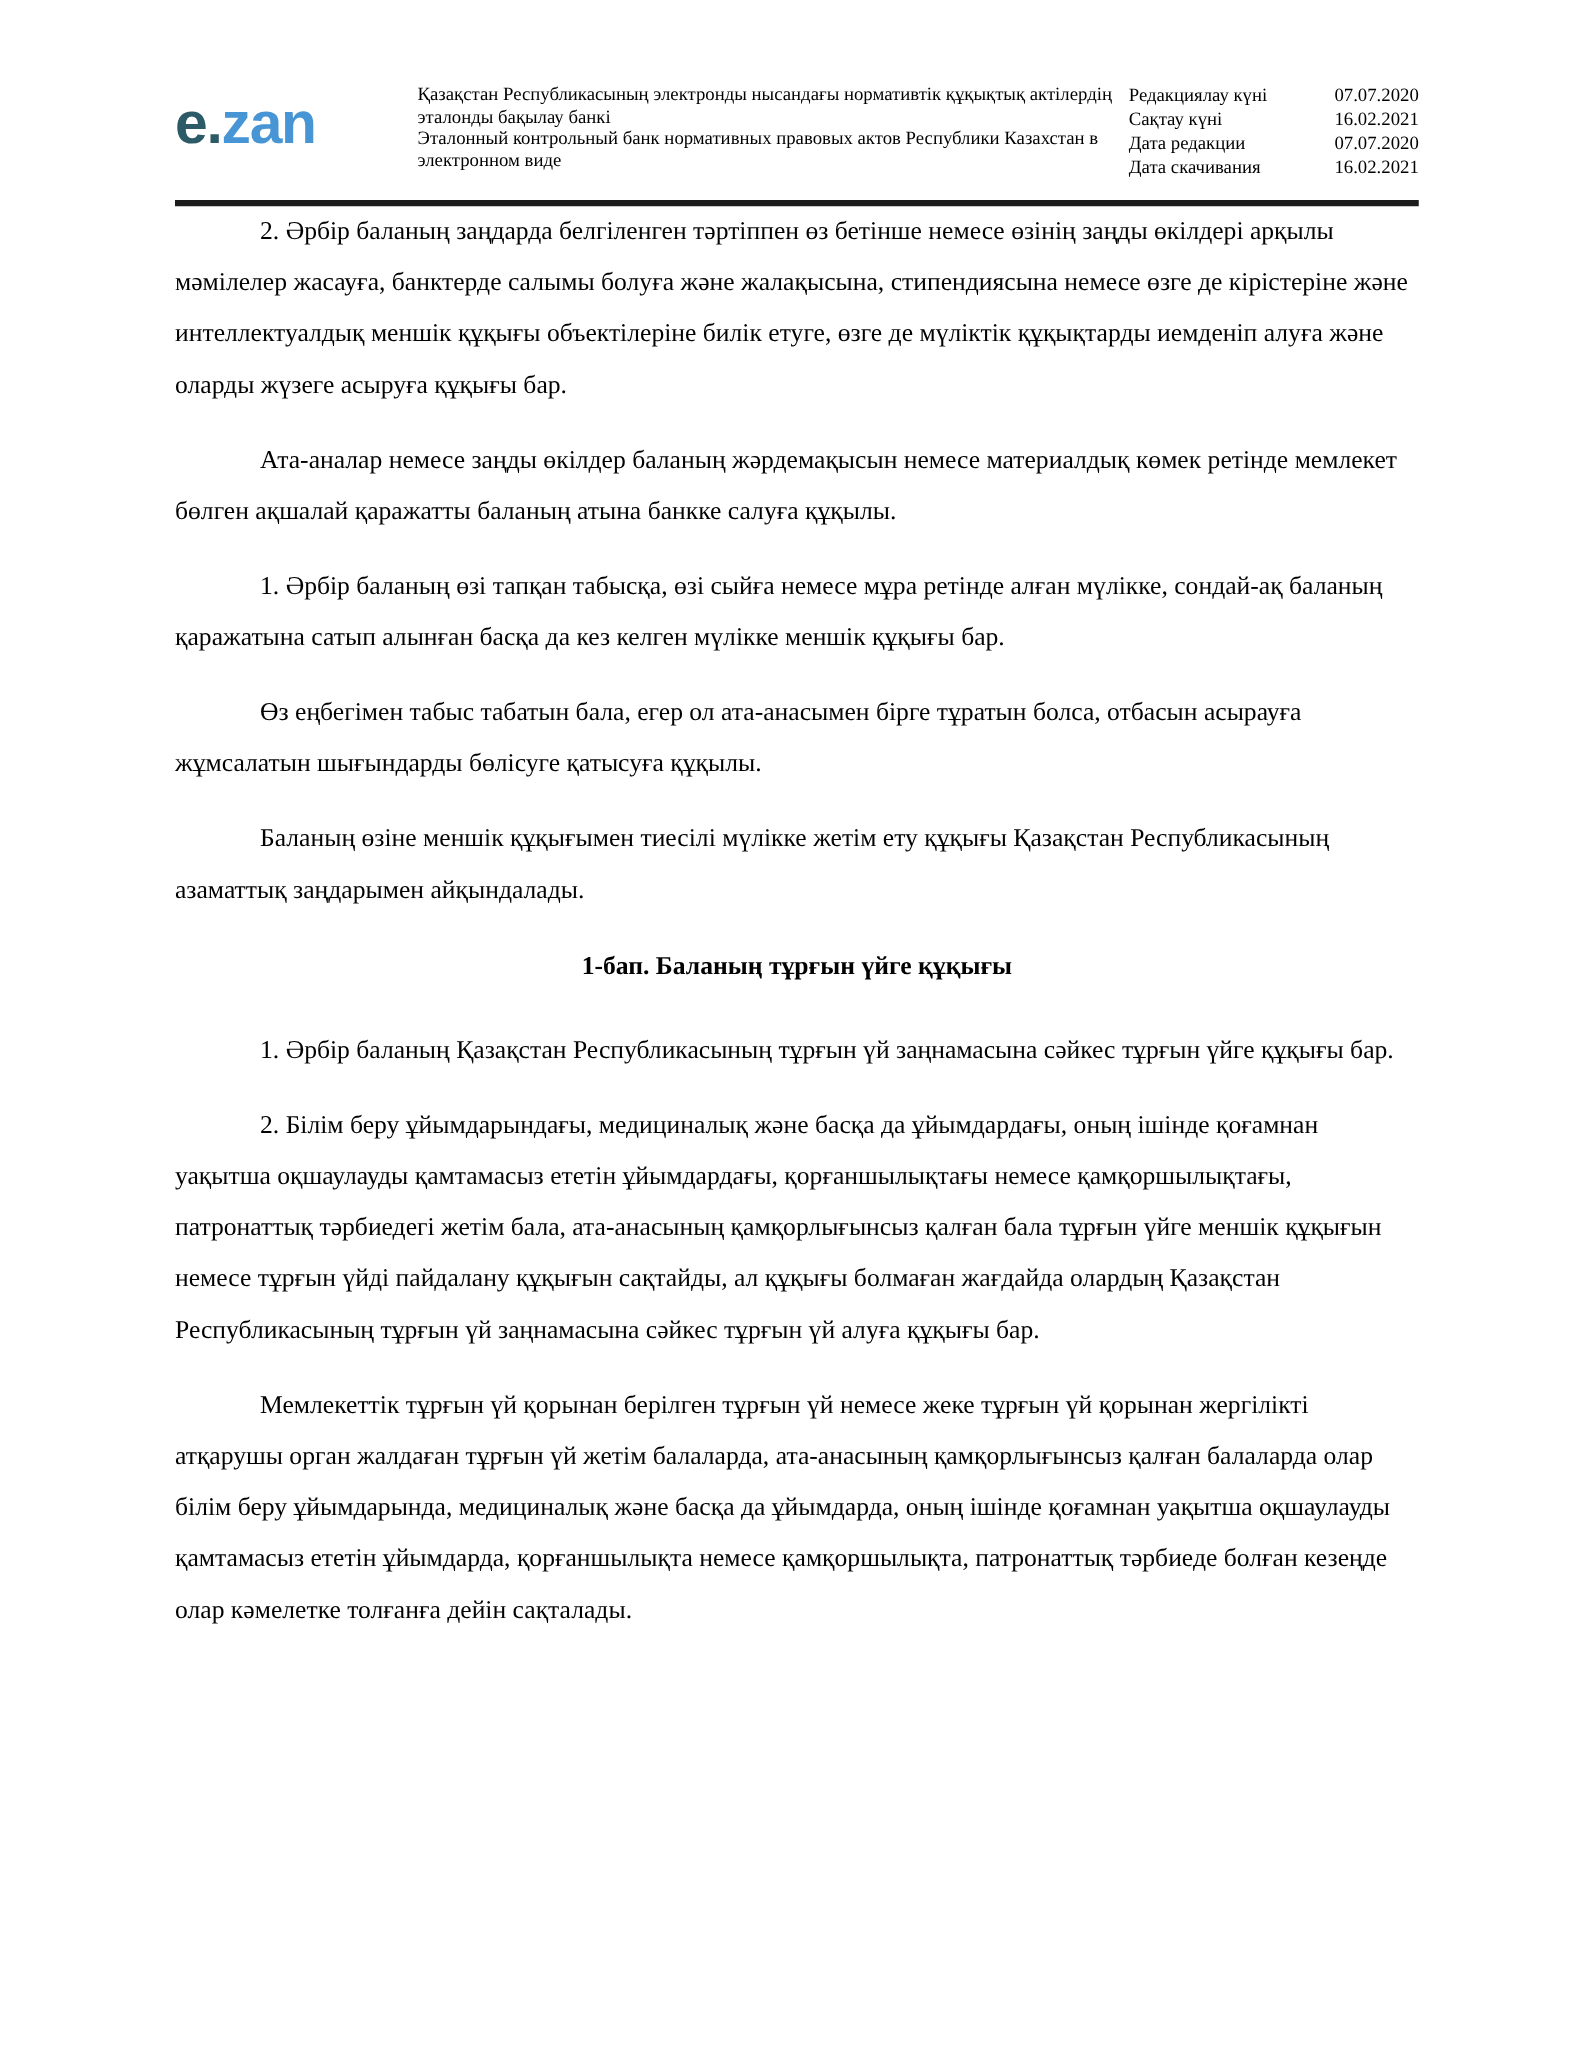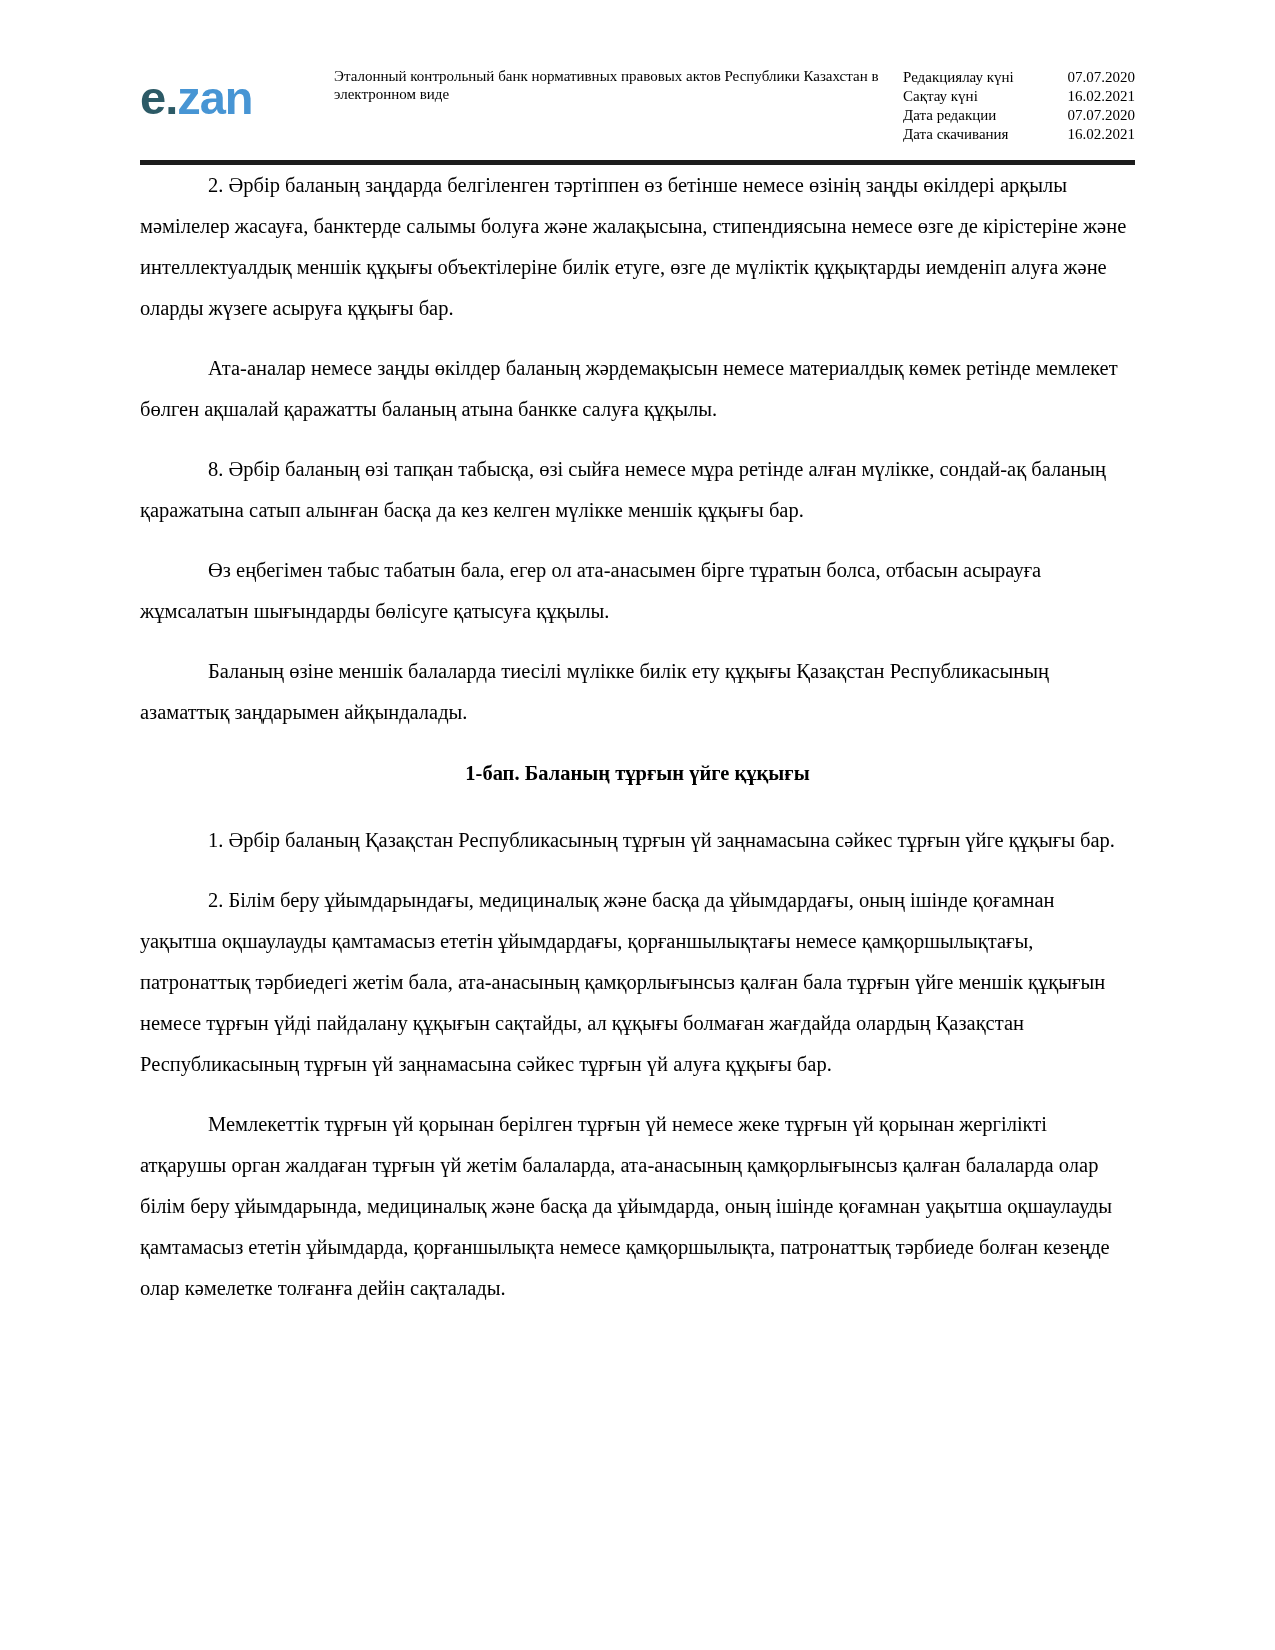--- a/index.html
+++ b/index.html
@@ -71,20 +71,21 @@
 <div class="page">
   <div class="page-inner">
 
     <div class="header">
 
       <div class="logo">
         <span style="color: rgb(44, 90, 102);">e</span><span style="color: rgb(44, 90, 102);">.</span><span style="color: rgb(71, 149, 212); text-align: center;">zan</span>
       </div>
 
       <div class="header-title">
+        <div>Қазақстан Республикасының электронды нысандағы нормативтік құқықтық актілердің эталонды бақылау банкі</div>
         <div>Эталонный контрольный банк нормативных правовых актов Республики Казахстан в электронном виде</div>
       </div>
 
       <div class="header-meta">
         <div class="meta-row">
           <span class="meta-label">Редакциялау күні</span>
           <span class="meta-value">07.07.2020</span>
         </div>
         <div class="meta-row">
           <span class="meta-label">Сақтау күні</span>
@@ -100,23 +101,23 @@
         </div>
       </div>
 
     </div>
 
     <div class="divider"></div>
 
     <div class="doc-body">
         <p class="doc-paragraph">2. Әрбір баланың заңдарда белгіленген тәртіппен өз бетінше немесе өзінің заңды өкілдері арқылы мәмілелер жасауға, банктерде салымы болуға және жалақысына, стипендиясына немесе өзге де кірістеріне және интеллектуалдық меншік құқығы объектілеріне билік етуге, өзге де мүліктік құқықтарды иемденіп алуға және оларды жүзеге асыруға құқығы бар.</p>
         <p class="doc-paragraph">Ата-аналар немесе заңды өкілдер баланың жәрдемақысын немесе материалдық көмек ретінде мемлекет бөлген ақшалай қаражатты баланың атына банкке салуға құқылы.</p>
-        <p class="doc-paragraph">8. Әрбір баланың өзі тапқан табысқа, өзі сыйға немесе мұра ретінде алған мүлікке, сондай-ақ баланың қаражатына сатып алынған басқа да кез келген мүлікке меншік құқығы бар.</p>
+        <p class="doc-paragraph">1. Әрбір баланың өзі тапқан табысқа, өзі сыйға немесе мұра ретінде алған мүлікке, сондай-ақ баланың қаражатына сатып алынған басқа да кез келген мүлікке меншік құқығы бар.</p>
         <p class="doc-paragraph">Өз еңбегімен табыс табатын бала, егер ол ата-анасымен бірге тұратын болса, отбасын асырауға жұмсалатын шығындарды бөлісуге қатысуға құқылы.</p>
-        <p class="doc-paragraph">Баланың өзіне меншік балаларда тиесілі мүлікке билік ету құқығы Қазақстан Республикасының азаматтық заңдарымен айқындалады.</p>
+        <p class="doc-paragraph">Баланың өзіне меншік құқығымен тиесілі мүлікке жетім ету құқығы Қазақстан Республикасының азаматтық заңдарымен айқындалады.</p>
         <h2 class="doc-heading">1-бап. Баланың тұрғын үйге құқығы</h2>
         <p class="doc-paragraph">1. Әрбір баланың Қазақстан Республикасының тұрғын үй заңнамасына сәйкес тұрғын үйге құқығы бар.</p>
         <p class="doc-paragraph">2. Білім беру ұйымдарындағы, медициналық және басқа да ұйымдардағы, оның ішінде қоғамнан уақытша оқшаулауды қамтамасыз ететін ұйымдардағы, қорғаншылықтағы немесе қамқоршылықтағы, патронаттық тәрбиедегі жетім бала, ата-анасының қамқорлығынсыз қалған бала тұрғын үйге меншік құқығын немесе тұрғын үйді пайдалану құқығын сақтайды, ал құқығы болмаған жағдайда олардың Қазақстан Республикасының тұрғын үй заңнамасына сәйкес тұрғын үй алуға құқығы бар.</p>
         <p class="doc-paragraph">Мемлекеттік тұрғын үй қорынан берілген тұрғын үй немесе жеке тұрғын үй қорынан жергілікті атқарушы орган жалдаған тұрғын үй жетім балаларда, ата-анасының қамқорлығынсыз қалған балаларда олар білім беру ұйымдарында, медициналық және басқа да ұйымдарда, оның ішінде қоғамнан уақытша оқшаулауды қамтамасыз ететін ұйымдарда, қорғаншылықта немесе қамқоршылықта, патронаттық тәрбиеде болған кезеңде олар кәмелетке толғанға дейін сақталады.</p>
       </div>
 
   </div>
 </div>
 
 </body></html>

